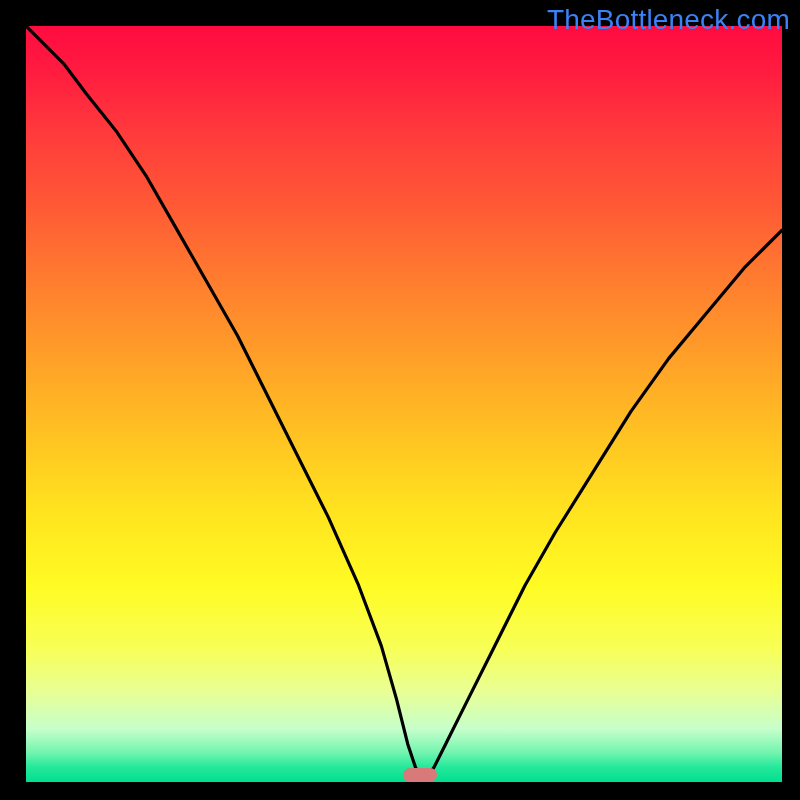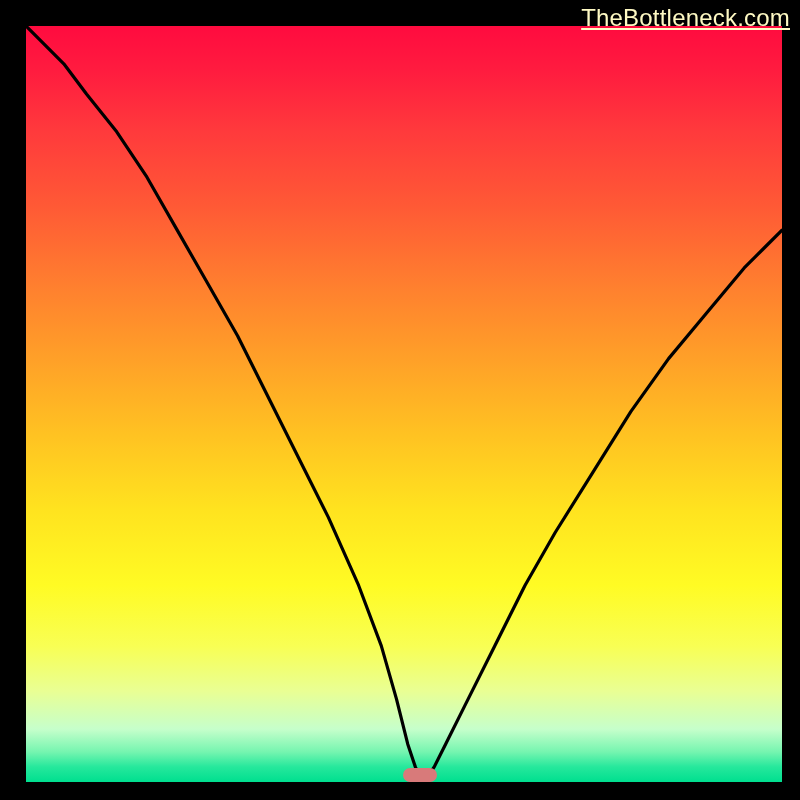--- a/index.html
+++ b/index.html
@@ -55,25 +55,24 @@
     position: absolute;
     width: 34px;
     height: 14px;
     background: #d87a7a;
     border-radius: 7px;
   }
   .watermark {
     position: absolute;
     top: 4px;
     right: 10px;
-    color: #fef9c3;
-    font-size: 24px;
+    color: #3b82f6;
+    font-size: 28px;
     font-weight: 500;
     letter-spacing: 0.2px;
-    text-decoration: underline;
   }
 </style>
 </head>
 <body>
 
 <div class="frame">
 
   <div class="plot">
     <div class="gradient"></div>
 

